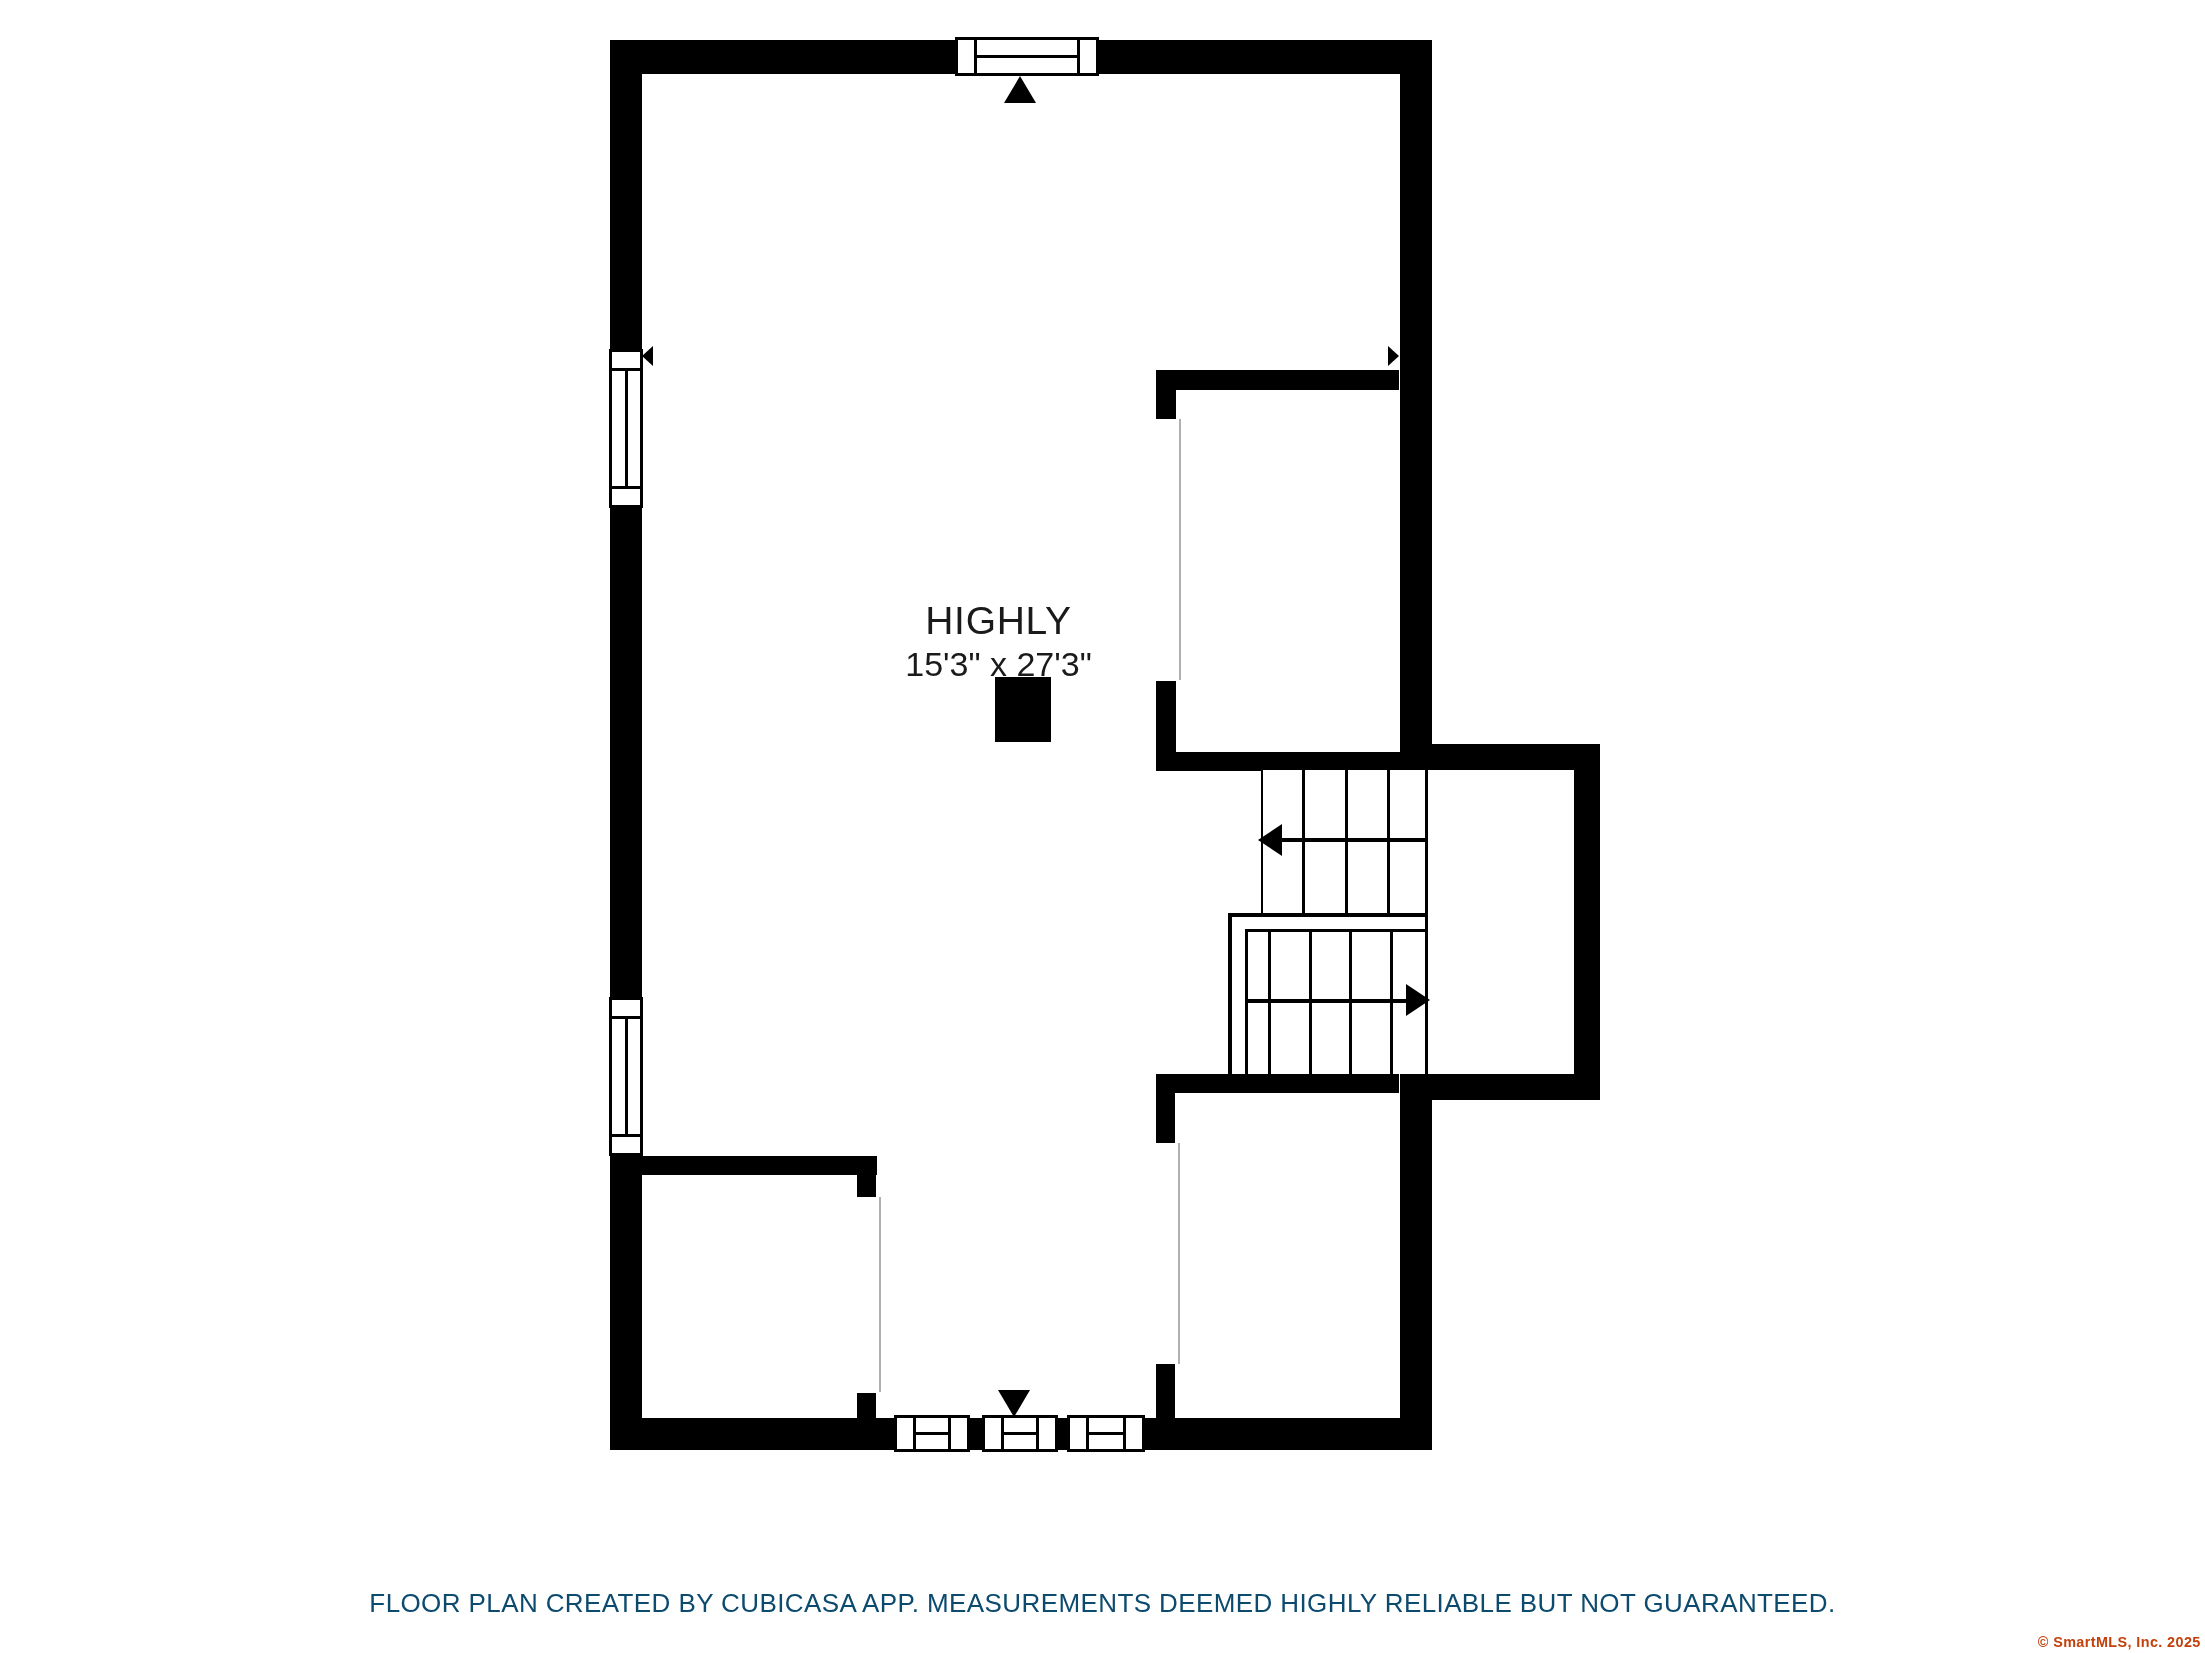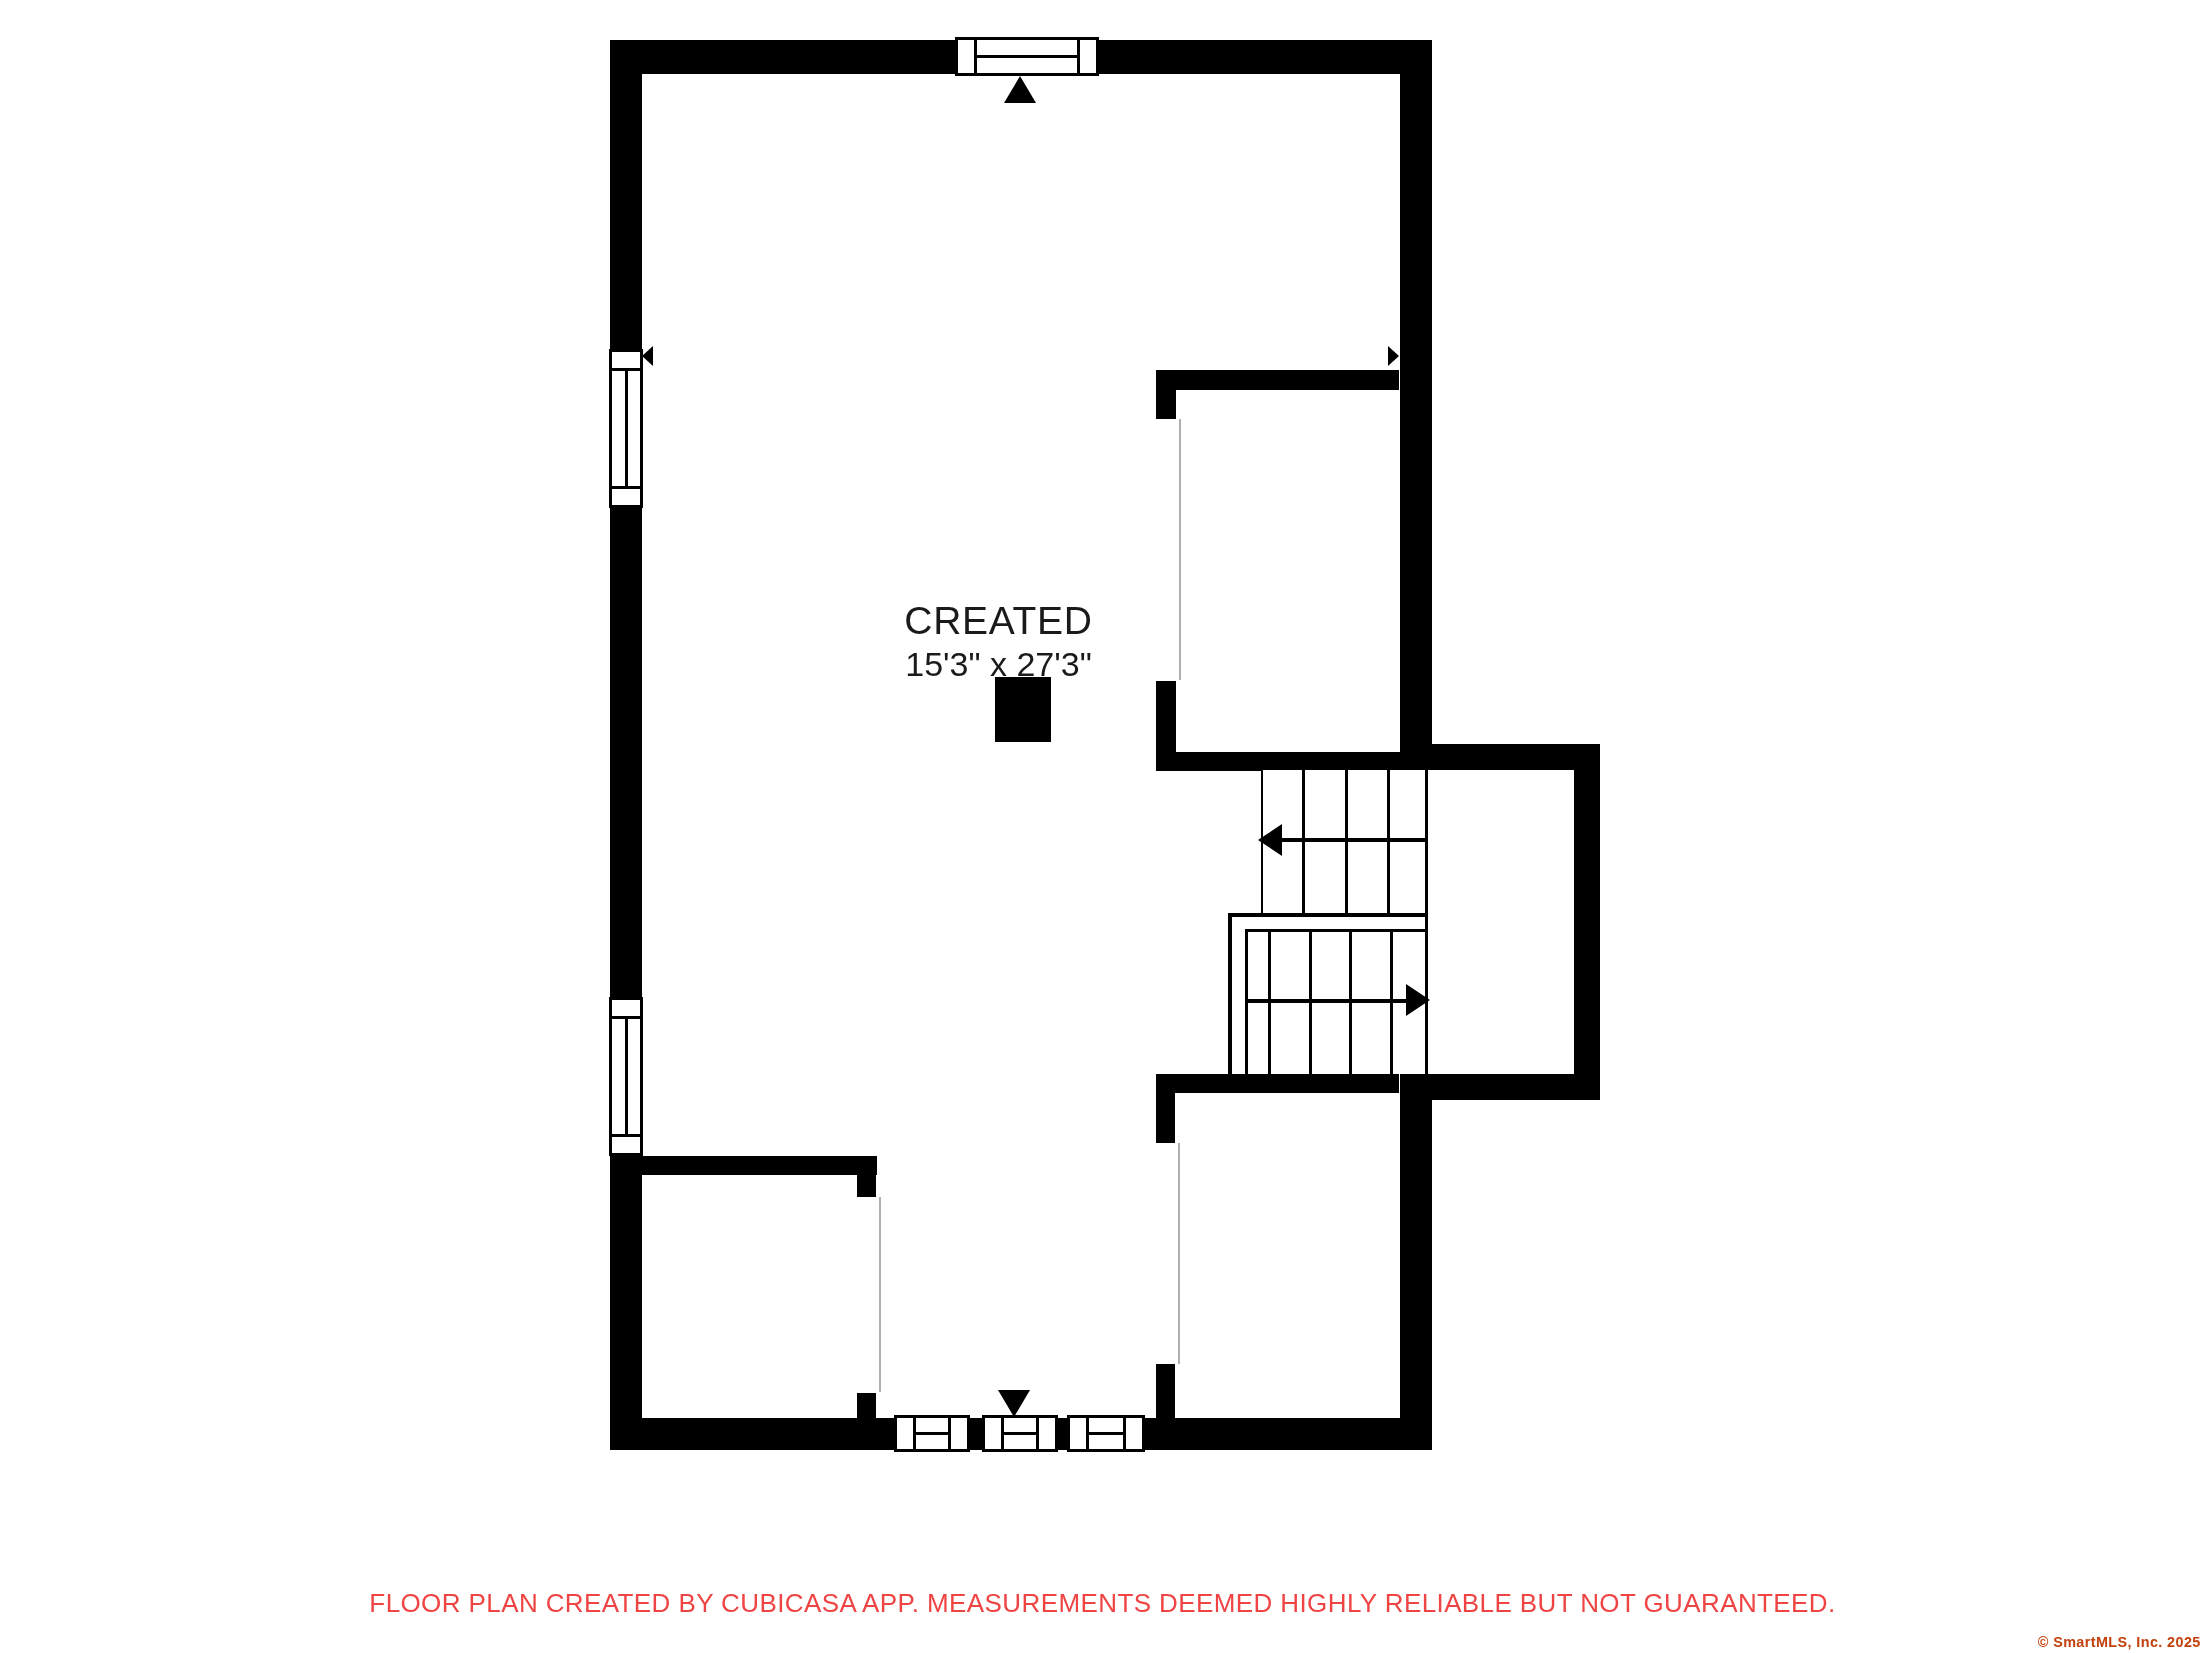--- a/index.html
+++ b/index.html
@@ -39,21 +39,21 @@
   .room-label{
     position:absolute;left:783px;top:600px;width:431px;
     text-align:center;color:#1a1a1a;font-size:39px;line-height:42px;letter-spacing:0.7px;
   }
   .room-dims{
     position:absolute;left:783px;top:646px;width:431px;
     text-align:center;color:#1a1a1a;font-size:34px;line-height:37px;
   }
   .disclaimer{
     position:absolute;left:0;top:1588px;width:2205px;
-    text-align:center;color:#ef4444;font-size:26px;letter-spacing:0.4px;
+    text-align:center;color:#0c4a6e;font-size:26px;letter-spacing:0.4px;
   }
   .copyright{
     position:absolute;right:4.3px;top:1634px;
     color:#c2410c;font-size:14.4px;font-weight:600;letter-spacing:0.4px;
   }
 </style>
 </head>
 <body>
 
 <div id="canvas">
@@ -139,20 +139,20 @@
   <div class="thinline" style="left:1425px;top:770px;width:2.9px;height:304px;"></div>
 
   <div class="thinline" style="left:1279px;top:838px;width:146px;height:3.6px;"></div>
   <div class="tri tri-left" style="left:1258px;top:824px;"></div>
 
   <div class="thinline" style="left:1248px;top:999px;width:159px;height:3.6px;"></div>
   <div class="tri tri-right" style="left:1406px;top:984px;"></div>
 
   <div class="wall" style="left:995px;top:677px;width:56px;height:65px;"></div>
 
-  <div class="room-label">CREATED</div>
+  <div class="room-label">HIGHLY</div>
   <div class="room-dims">15'3" x 27'3"</div>
 
   <div class="disclaimer">FLOOR PLAN CREATED BY CUBICASA APP. MEASUREMENTS DEEMED HIGHLY RELIABLE BUT NOT GUARANTEED.</div>
   <div class="copyright">© SmartMLS, Inc.  2025</div>
 
 </div>
 
 
 </body></html>

